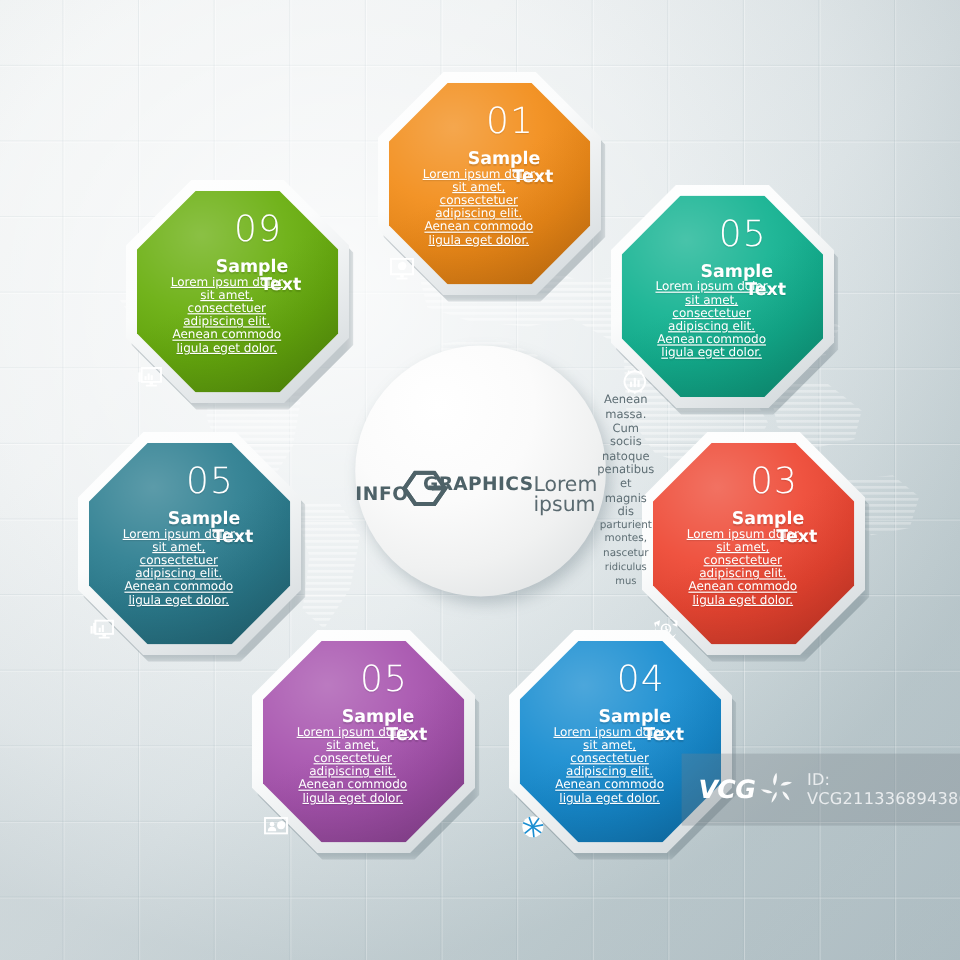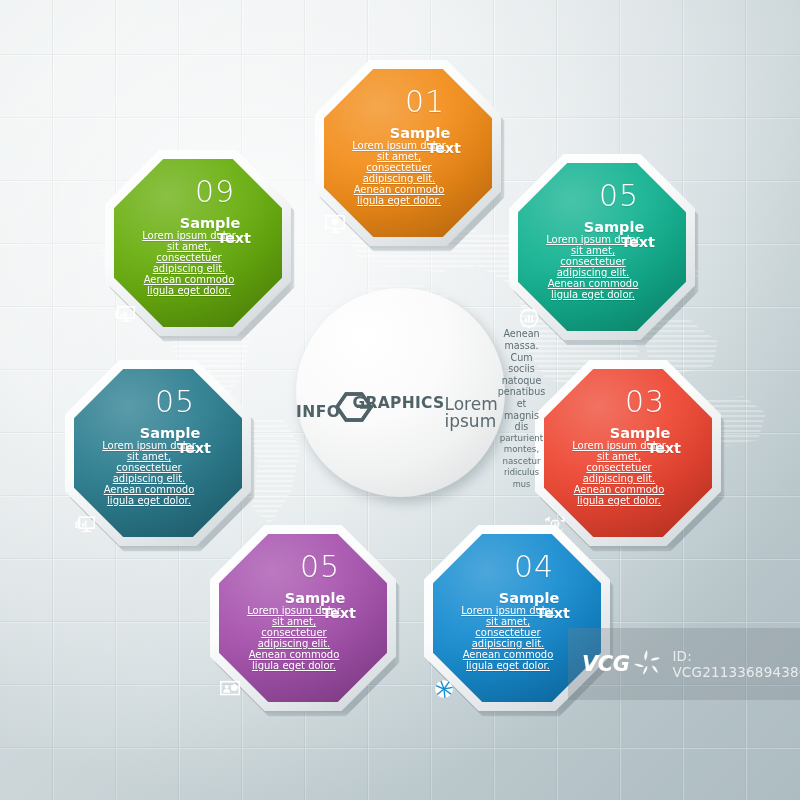--- a/index.html
+++ b/index.html
@@ -137,21 +137,21 @@
   }
   .circ-body{
     margin-top:5px;width:168px;text-align:center;
     font-size:9.6px;line-height:11.6px;color:#5e6e74;
   }
   .circ-body .l5{font-size:8.7px;}
   .circ-body .l6{font-size:8.3px;text-align:center;}
 
   
   #wm{
-    position:absolute;left:568px;top:628px;width:232px;height:72px;
+    position:absolute;left:568px;top:628px;width:232px;height:60px;
     background:rgba(120,130,135,.30);
     display:flex;align-items:center;
   }
   .wm-vcg{
     font-size:21px;font-weight:bold;font-style:italic;color:#fff;
     margin-left:14px;letter-spacing:-.5px;
   }
   .wm-pin{width:34px;height:34px;margin-left:2px;}
   .wm-id{
     font-size:13.5px;color:#e9ecee;margin-left:7px;letter-spacing:.2px;

